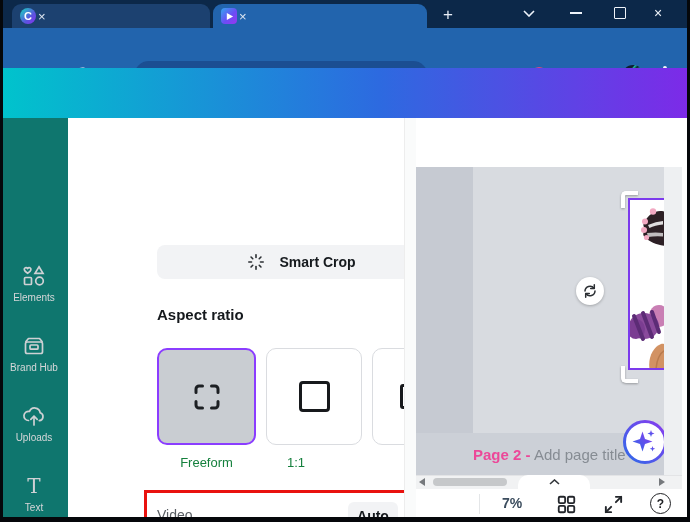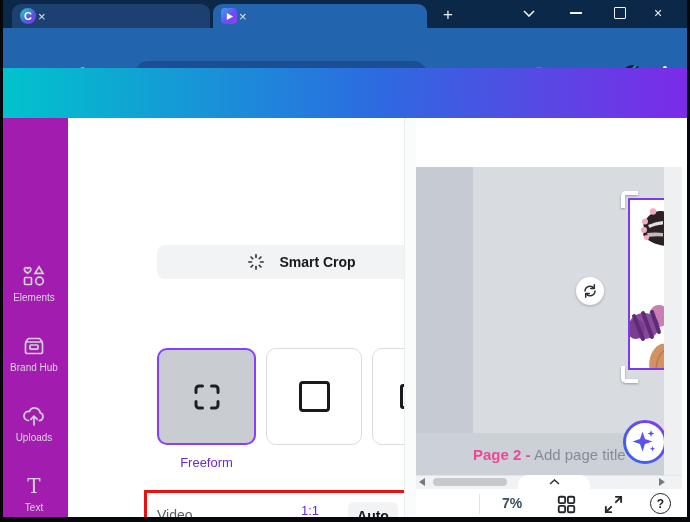--- a/index.html
+++ b/index.html
@@ -41,34 +41,34 @@
   .dots{left:661px;top:37px;color:#f2f6fb;font-size:14px;letter-spacing:0;line-height:7px;text-align:center;width:8px;}
 
   
   .cheader{left:0;top:68px;width:690px;height:50px;background:linear-gradient(90deg,#00c4cc,#2d6ae0 55%,#7d2ae8);}
   .filelbl{left:57px;top:86px;color:#fff;font-size:15px;font-weight:bold;}
   .hdiv{left:109px;top:80px;width:1px;height:27px;background:rgba(255,255,255,.28);}
   .trypro{left:356px;top:76px;width:139px;height:36px;border-radius:8px;background:rgba(255,255,255,.17);
           display:flex;align-items:center;justify-content:center;gap:7px;color:#fff;font-size:14px;font-weight:bold;}
 
   
-  .sidebar{left:0;top:118px;width:68px;height:404px;background:#a21caf;}
+  .sidebar{left:0;top:118px;width:68px;height:404px;background:#0f766e;}
   .sbitem{left:0;width:68px;text-align:center;}
   .sbitem .lbl{margin-top:4px;font-size:10px;color:#d6d7d9;}
   .sbicon{display:flex;justify-content:center;}
 
   
   .panel{left:68px;top:118px;width:336px;height:404px;background:#fff;}
   .smartcrop{left:89px;top:127px;width:289px;height:34px;border-radius:8px;background:#f2f3f5;
              display:flex;align-items:center;justify-content:center;gap:14px;font-size:14px;font-weight:600;color:#15191d;}
   .aspecthead{left:89px;top:188px;font-size:15px;font-weight:bold;color:#15191d;}
   .card{box-sizing:border-box;border-radius:10px;display:flex;align-items:center;justify-content:center;height:97px;top:230px;}
   .card.sel{left:89px;width:99px;background:#c9cdd2;border:2px solid #8b3dff;}
   .card.plain{background:#fff;border:1px solid #dadce0;}
-  .cardlbl{top:337px;font-size:13px;color:#6d28d9;text-align:center;}
+  .cardlbl{top:337px;font-size:13px;color:#15803d;text-align:center;}
   .sqicon{width:25px;height:25px;border:3px solid #17191c;border-radius:4px;}
   .recticon{width:33px;height:19px;border:3px solid #17191c;border-radius:3px;}
   .redbox{left:76px;top:372px;width:316px;height:77px;border:3px solid #e9120e;box-sizing:border-box;}
   .rotlbl{left:89px;top:389px;font-size:14px;color:#5a5f64;}
   .autobtn{left:280px;top:384px;width:50px;height:27px;background:#f2f3f5;border-radius:6px;
            display:flex;align-items:center;justify-content:center;font-size:14px;font-weight:bold;color:#15191d;}
   .rotinput{left:338px;top:383px;width:41px;height:28px;box-sizing:border-box;border:1px solid #b8bcc1;border-radius:6px;
             text-align:center;font-size:14px;color:#6d7276;background:#fff;font-family:inherit;padding:0;}
 
   
@@ -321,39 +321,40 @@
             <path d="M2 10 H5"></path>
             <path d="M15 10 H18"></path>
             <path d="M4.5 4.5 L6.4 6.4"></path>
             <path d="M13.6 13.6 L15.5 15.5"></path>
             <path d="M15.5 4.5 L13.6 6.4"></path>
             <path d="M6.4 13.6 L4.5 15.5"></path>
           </g>
         </svg>
       <span>Smart Crop</span>
     </div>
+    <div class="abs aspecthead">Aspect ratio</div>
 
     <div class="abs card sel">
       <svg width="36" height="36" viewBox="0 0 36 36">
           <g stroke="#1c1f23" stroke-width="3" fill="none" stroke-linecap="round">
             <path d="M7 13.5 V10 a3 3 0 0 1 3-3 h3.5"></path>
             <path d="M22.5 7 H26 a3 3 0 0 1 3 3 v3.5"></path>
             <path d="M29 22.5 V26 a3 3 0 0 1-3 3 h-3.5"></path>
             <path d="M13.5 29 H10 a3 3 0 0 1-3-3 v-3.5"></path>
           </g>
         </svg>
     </div>
     <div class="abs card plain" style="left:198px;width:96px;">
       <div class="sqicon"></div>
     </div>
     <div class="abs card plain" style="left:304px;width:95px;">
       <div class="recticon"></div>
     </div>
     <div class="abs cardlbl" style="left:89px;width:99px;">Freeform</div>
-    <div class="abs cardlbl" style="left:194px;width:96px;margin-top:48px;">1:1</div>
+    <div class="abs cardlbl" style="left:180px;width:96px;">1:1</div>
     <div class="abs cardlbl" style="left:304px;width:95px;">16:9</div>
 
     <div class="abs redbox"></div>
     <div class="abs rotlbl">Video</div>
     <div class="abs autobtn">Auto</div>
     <input class="abs rotinput" value="0" style="">
 
   </div>
 
   <div class="abs pscroll">

